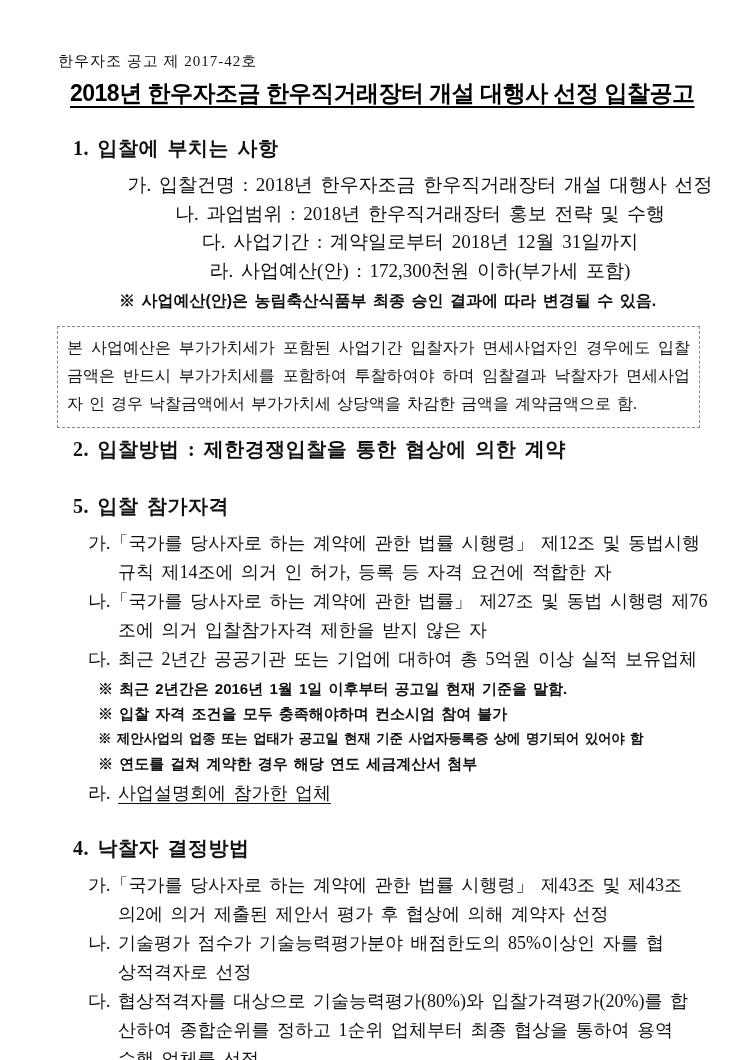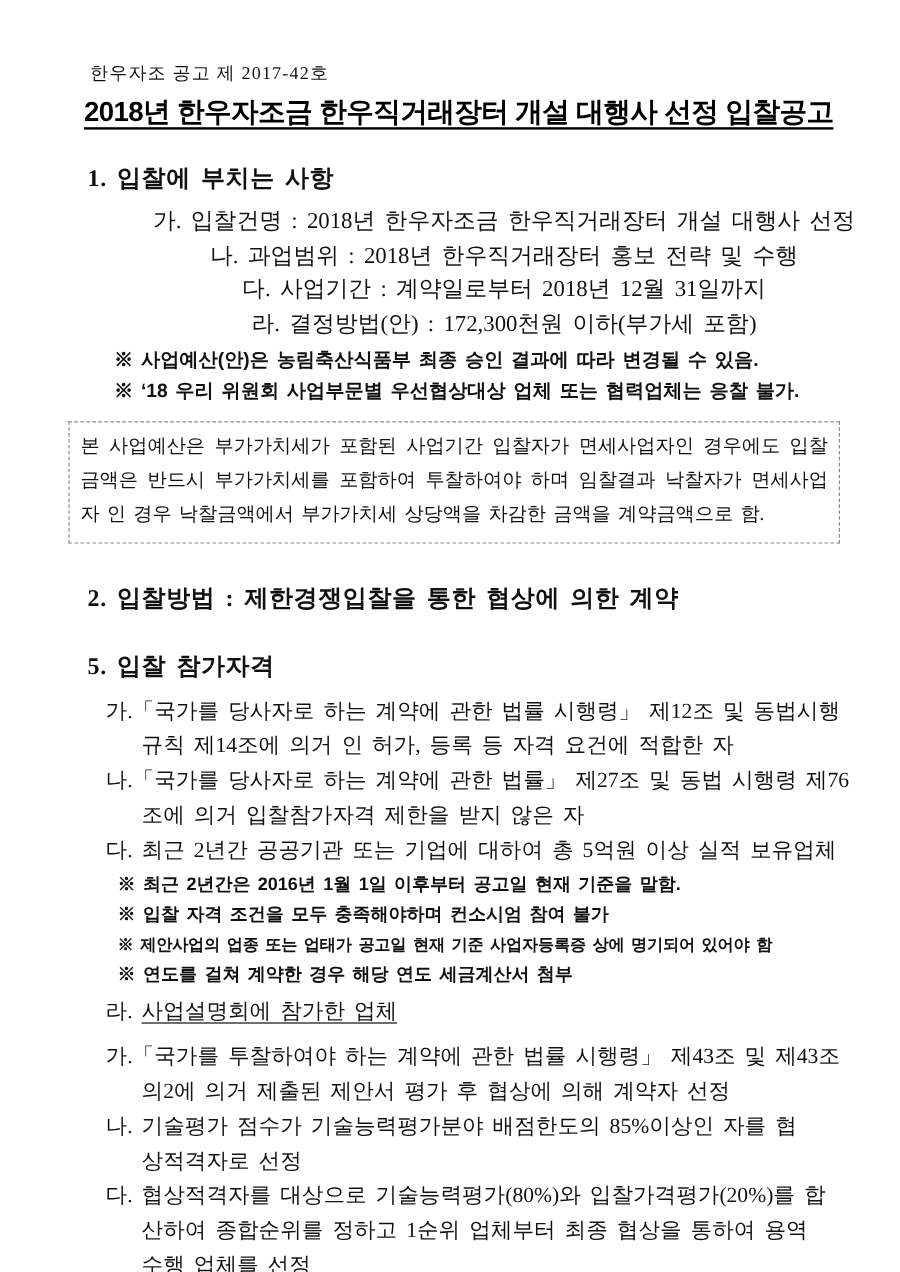--- a/index.html
+++ b/index.html
@@ -8,21 +8,21 @@
   }
   body {
     width: 750px; height: 1060px;
     overflow: hidden;
     font-family: "Liberation Serif", serif;
     color: #111111;
   }
   .page { width: 750px; height: 1060px; background: #ffffff; }
 
   .notice-no {
-    margin: 52px 0 0 75px;
+    margin: 52px 0 0 58px;
     font-size: 15px;
     letter-spacing: 1px;
     white-space: nowrap;
   }
   .doc-title {
     margin: 7px 40px 0 70px;
     font-family: "Liberation Sans", sans-serif;
     font-weight: bold;
     font-size: 23px;
     letter-spacing: -0.5px;
@@ -53,21 +53,21 @@
 
   .note {
     margin: 0 0 0 95px;
     font-family: "Liberation Sans", sans-serif;
     font-weight: bold;
     font-size: 16px;
     line-height: 25.5px;
     word-spacing: 2px;
     white-space: nowrap;
   }
-  .notes1 { margin-top: 3px; }
+  .notes1 { margin-top: 3px; padding-left: 24px; }
 
   .info-box {
     margin: 12px 45px 0 57px;
     width: 623px;
     border: 1px dashed #8a8a8a;
     padding: 7px 9px 9px 9px;
     font-size: 16px;
     line-height: 28px;
     text-align: justify;
     word-spacing: 2px;
@@ -117,49 +117,49 @@
 
   <div class="notice-no">한우자조 공고 제 2017-42호</div>
 
   <div class="doc-title" style="color: #000000;">2018년 한우자조금 한우직거래장터 개설 대행사 선정 입찰공고</div>
 
   <div class="sec-heading">1. 입찰에 부치는 사항</div>
   <div class="items1">
     <div class="line">가. 입찰건명 : 2018년 한우자조금 한우직거래장터 개설 대행사 선정</div>
     <div class="line">나. 과업범위 : 2018년 한우직거래장터 홍보 전략 및 수행</div>
     <div class="line">다. 사업기간 : 계약일로부터 2018년 12월 31일까지</div>
-    <div class="line">라. 결정방법(안) : 172,300천원 이하(부가세 포함)</div>
+    <div class="line">라. 사업예산(안) : 172,300천원 이하(부가세 포함)</div>
   </div>
   <div class="notes1">
     <div class="note">※ 사업예산(안)은 농림축산식품부 최종 승인 결과에 따라 변경될 수 있음.</div>
-    <div class="note">※ ‘18 우리 위원회 사업부문별 우선협상대상 업체 또는 협력업체는 응찰 불가.</div>
   </div>
 
   <div class="info-box">본 사업예산은 부가가치세가 포함된 사업기간 입찰자가 면세사업자인 경우에도 입찰 금액은 반드시 부가가치세를 포함하여 투찰하여야 하며 임찰결과 낙찰자가 면세사업자 인 경우 낙찰금액에서 부가가치세 상당액을 차감한 금액을 계약금액으로 함.</div>
 
-  <div class="sec-heading" style="margin-top:32px;">2. 입찰방법 : 제한경쟁입찰을 통한 협상에 의한 계약</div>
+  <div class="sec-heading" style="margin-top:8px;">2. 입찰방법 : 제한경쟁입찰을 통한 협상에 의한 계약</div>
 
   <div class="sec-heading tight">5. 입찰 참가자격</div>
   <div class="items3">
     <div class="hang">가.「국가를 당사자로 하는 계약에 관한 법률 시행령」 제12조 및 동법시행
 규칙 제14조에 의거 인 허가, 등록 등 자격 요건에 적합한 자</div>
     <div class="hang">나.「국가를 당사자로 하는 계약에 관한 법률」 제27조 및 동법 시행령 제76
 조에 의거 입찰참가자격 제한을 받지 않은 자</div>
     <div class="hang">다. 최근 2년간 공공기관 또는 기업에 대하여 총 5억원 이상 실적 보유업체</div>
   </div>
   <div class="notes3">
     <div class="note-sm">※ 최근 2년간은  2016년 1월 1일 이후부터 공고일 현재 기준을 말함.</div>
     <div class="note-sm">※ 입찰 자격 조건을 모두 충족해야하며 컨소시엄 참여 불가</div>
     <div class="note-sm note-xs">※ 제안사업의 업종 또는 업태가 공고일 현재 기준 사업자등록증 상에 명기되어 있어야 함</div>
     <div class="note-sm">※ 연도를 걸쳐 계약한 경우 해당 연도 세금계산서 첨부</div>
   </div>
   <div class="item-ra"><span>라. </span><span class="u">사업설명회에 참가한 업체</span></div>
 
+  <div class="sec-heading" style="margin-top:27px;">4. 낙찰자 결정방법</div>
   <div class="items4">
-    <div class="hang">가.「국가를 투찰하여야 하는 계약에 관한 법률 시행령」 제43조 및 제43조
+    <div class="hang">가.「국가를 당사자로 하는 계약에 관한 법률 시행령」 제43조 및 제43조
 의2에 의거 제출된 제안서 평가 후 협상에 의해 계약자 선정</div>
     <div class="hang">나. 기술평가 점수가 기술능력평가분야 배점한도의 85%이상인 자를 협
 상적격자로 선정</div>
     <div class="hang">다. 협상적격자를 대상으로 기술능력평가(80%)와 입찰가격평가(20%)를 합
 산하여 종합순위를 정하고 1순위 업체부터 최종 협상을 통하여 용역
 수행 업체를 선정</div>
   </div>
 
 </div>
 

